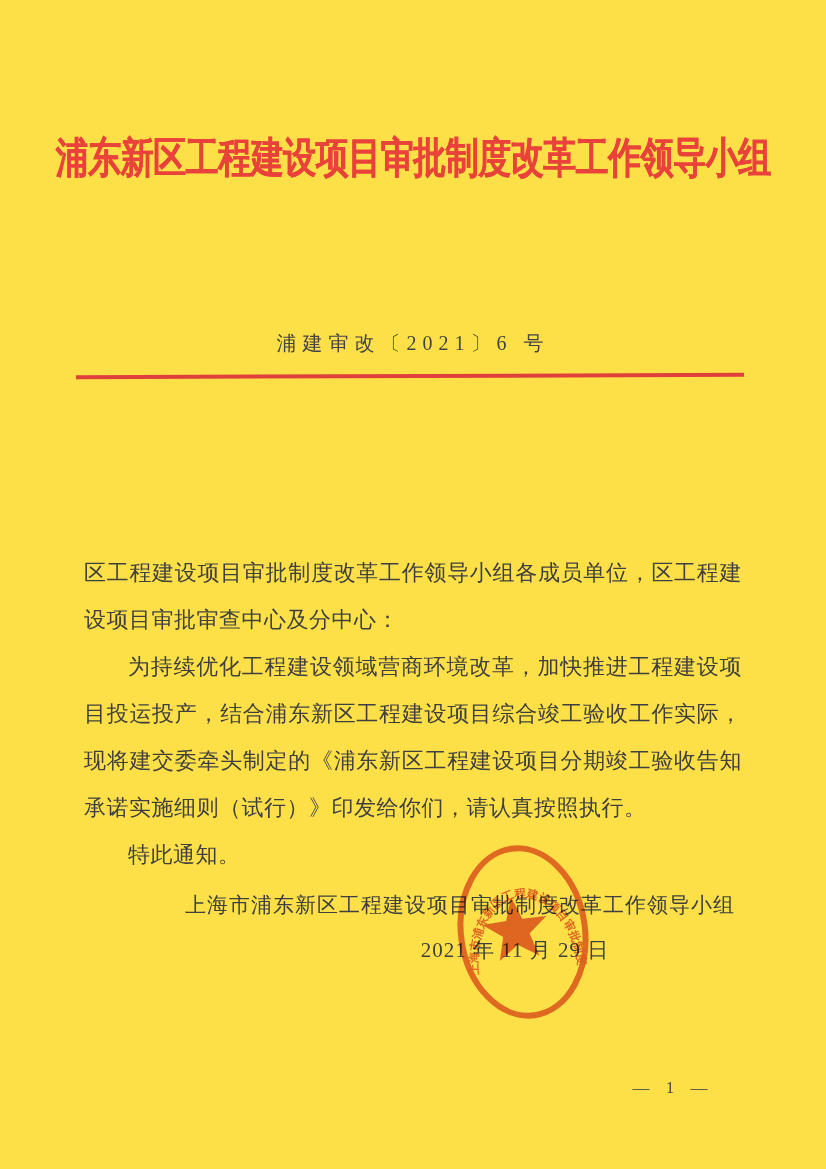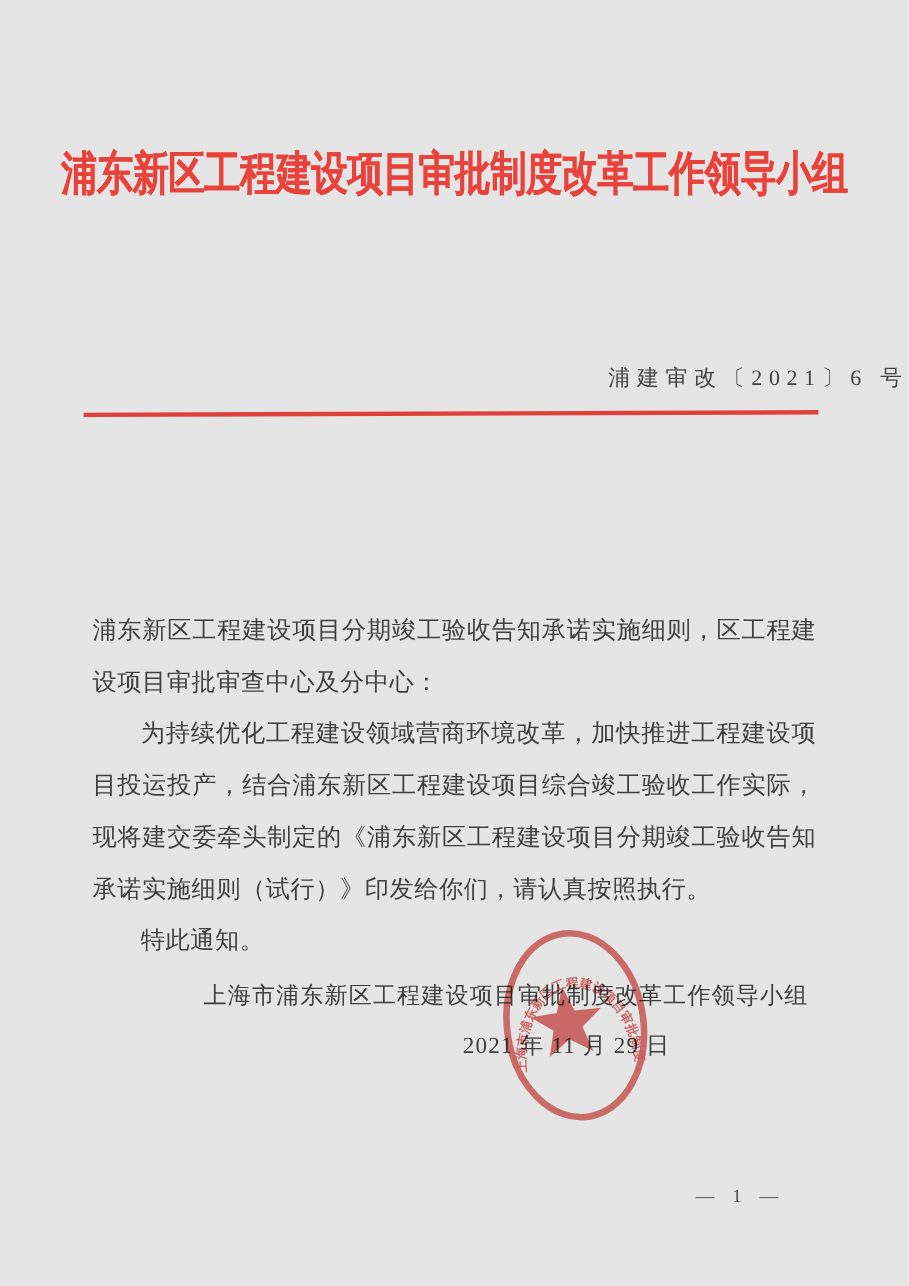--- a/index.html
+++ b/index.html
@@ -4,21 +4,21 @@
 <style>
   html, body {
     margin: 0;
     padding: 0;
     background: #ffffff;
   }
   .page {
     position: relative;
     width: 826px;
     height: 1169px;
-    background: #e5e5e5;
+    background: #fde047;
     overflow: hidden;
     font-family: "Liberation Serif", "DejaVu Serif", serif;
     color: #3d3d3d;
   }
   .header-title {
     position: absolute;
     top: 130px;
     left: 0;
     width: 826px;
     text-align: center;
@@ -32,21 +32,21 @@
     transform: scale(1.0, 1.28);
     transform-origin: center top;
     white-space: nowrap;
     text-shadow: 0.5px 0 0 #e8423a;
   }
   .doc-number {
     position: absolute;
     top: 330px;
     left: 0;
     width: 826px;
-    text-align: right;
+    text-align: center;
     font-size: 20px;
     letter-spacing: 6px;
     color: #434343;
     white-space: nowrap;
   }
   .red-line {
     position: absolute;
     top: 374px;
     left: 76px;
     width: 668px;
@@ -138,21 +138,21 @@
   </div>
 
   <div class="doc-number">浦建审改〔2021〕6 号</div>
 
   <div class="red-line"></div>
 
   <div class="doc-title">
   </div>
 
   <div class="body-text">
-    <p>浦东新区工程建设项目分期竣工验收告知承诺实施细则，区工程建设项目审批审查中心及分中心：</p>
+    <p>区工程建设项目审批制度改革工作领导小组各成员单位，区工程建设项目审批审查中心及分中心：</p>
     <p class="indent">为持续优化工程建设领域营商环境改革，加快推进工程建设项目投运投产，结合浦东新区工程建设项目综合竣工验收工作实际，现将建交委牵头制定的《浦东新区工程建设项目分期竣工验收告知承诺实施细则（试行）》印发给你们，请认真按照执行。</p>
     <p class="indent">特此通知。</p>
   </div>
 
   <div class="signature">上海市浦东新区工程建设项目审批制度改革工作领导小组</div>
 
   <div class="sign-date">2021 年 11 月 29 日</div>
 
   <svg class="seal" viewBox="0 0 156 188" xmlns="http://www.w3.org/2000/svg">
     <defs>

